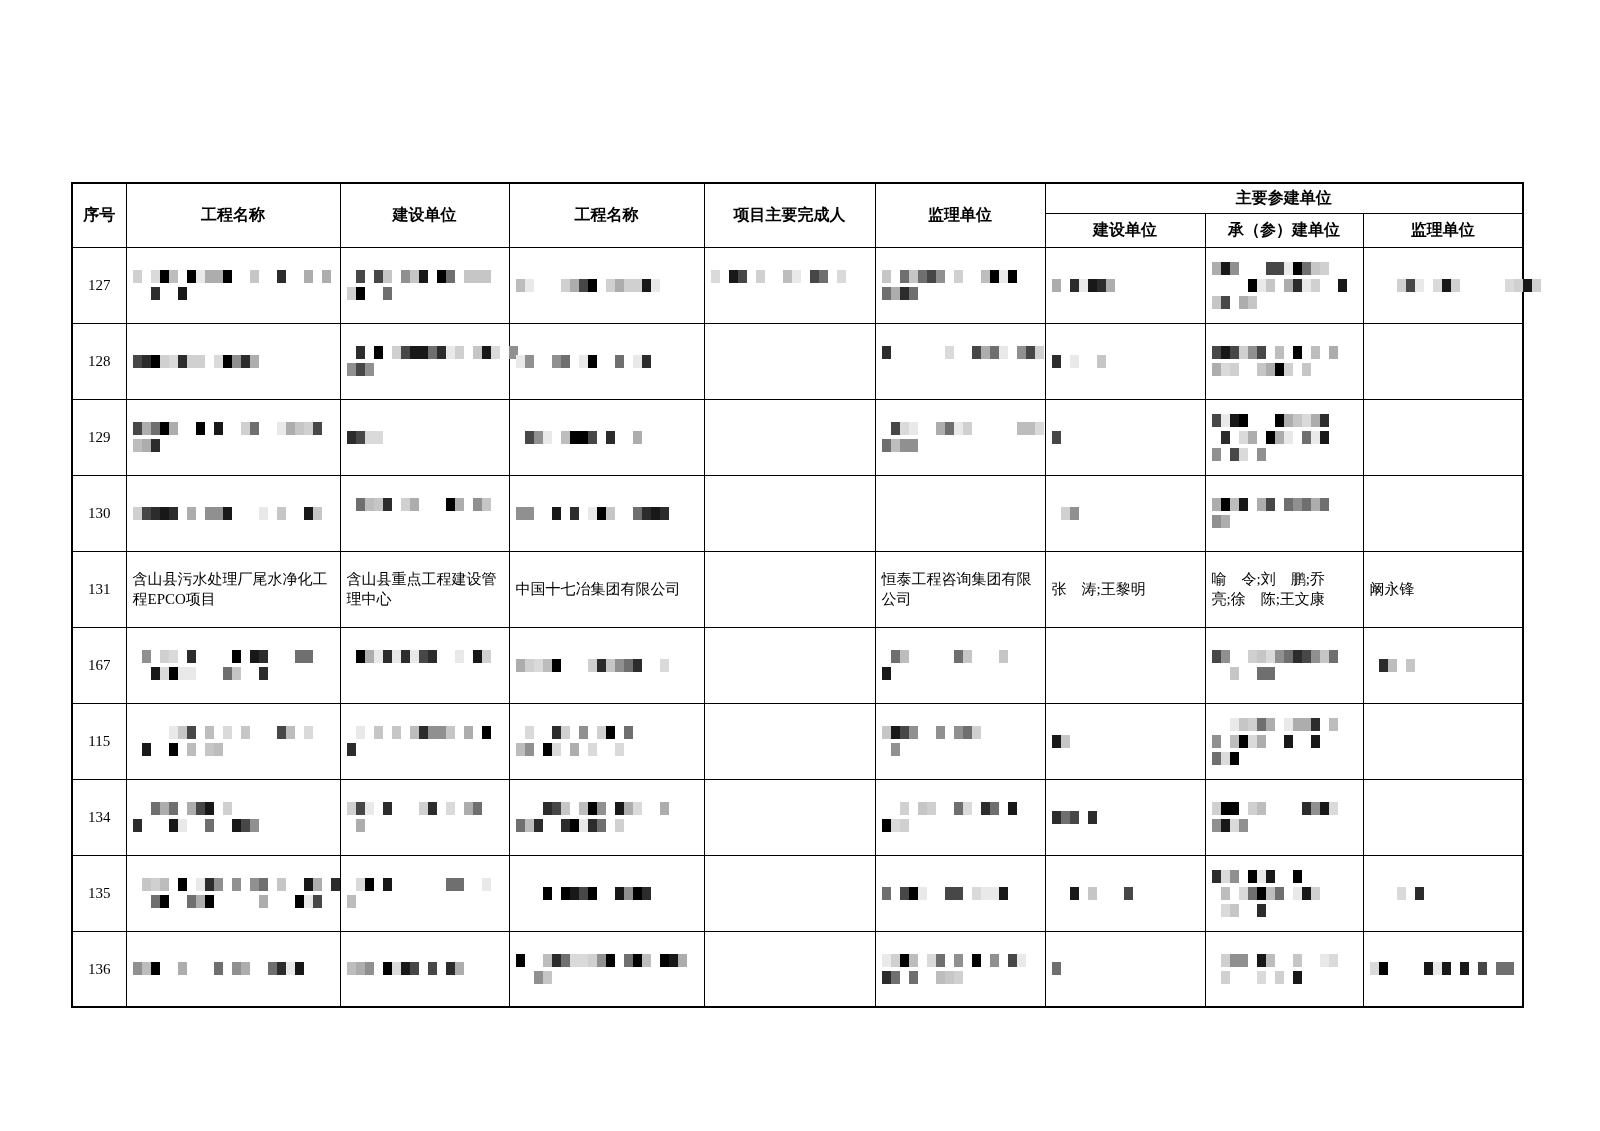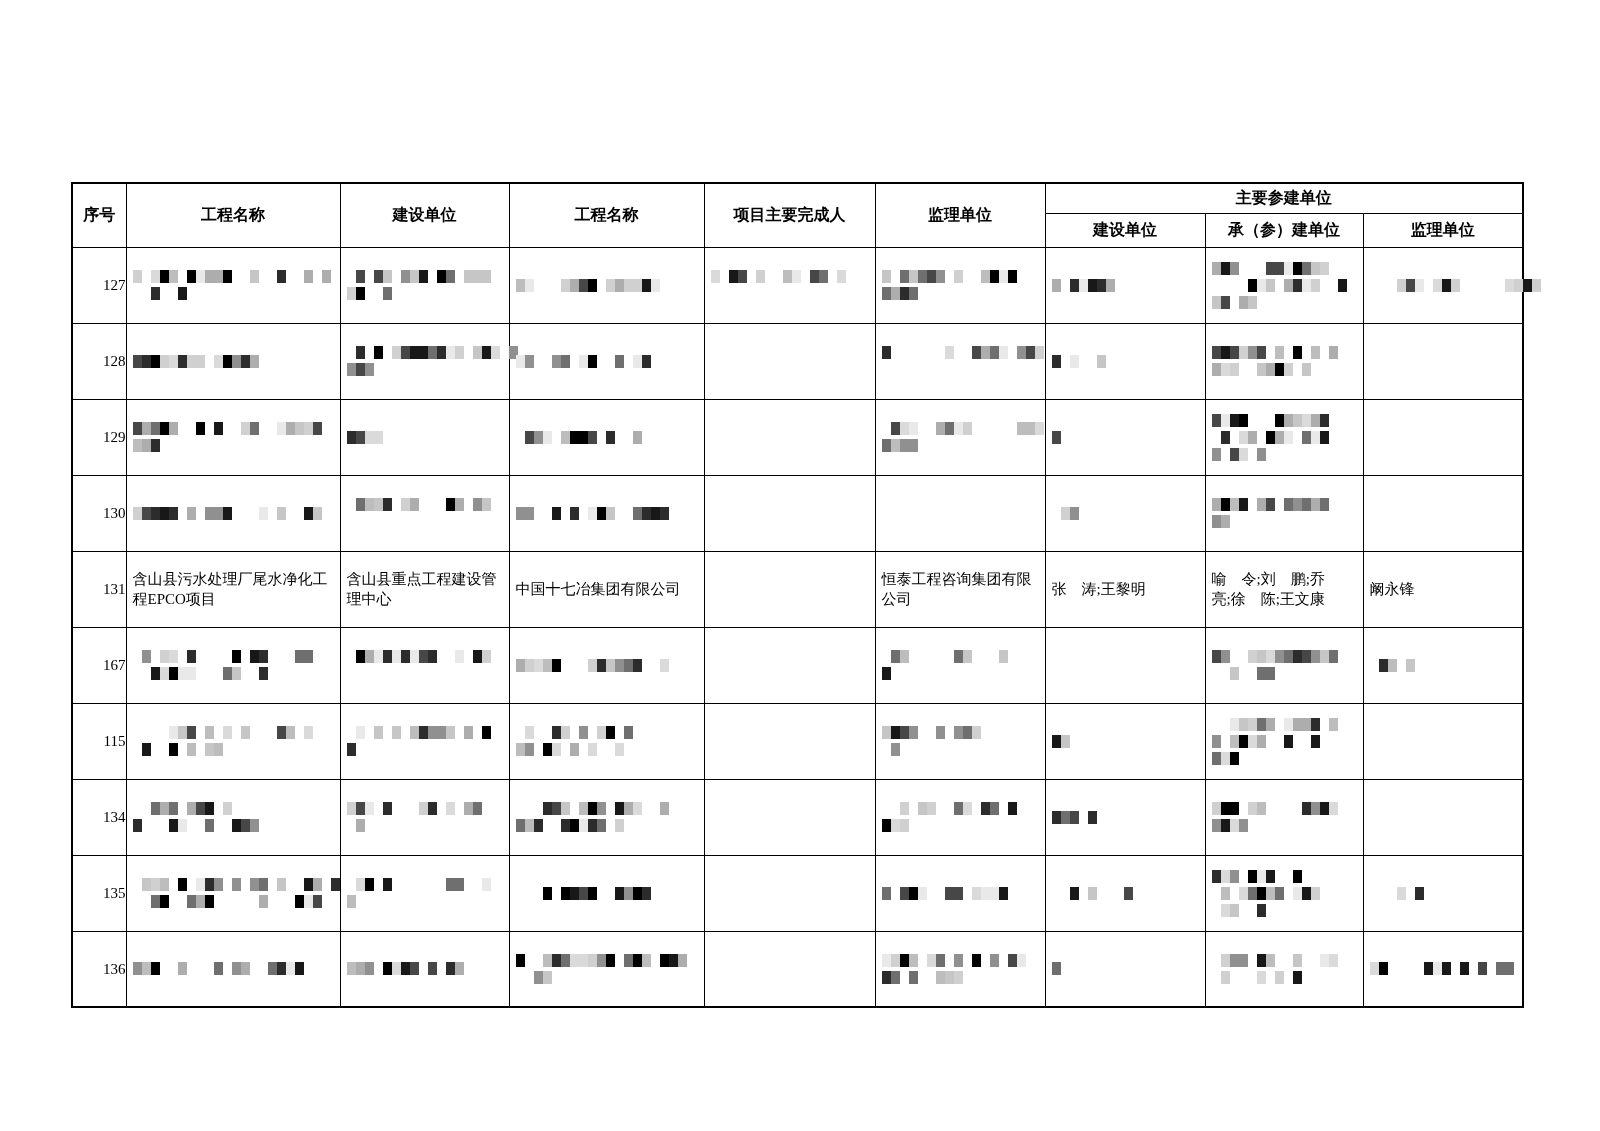--- a/index.html
+++ b/index.html
@@ -18,21 +18,21 @@
   }
   th,td{border:1px solid #000;vertical-align:middle;overflow:visible;}
   thead th{
     font-family:"Liberation Sans","DejaVu Sans",sans-serif;
     font-weight:bold;font-size:16px;text-align:center;padding:2px 2px;
   }
   thead tr.h1{height:30px;}
   thead tr.h2{height:34px;}
   tbody tr{height:76px;}
   tbody td{font-size:15px;line-height:1.35;padding:3px 6px;text-align:left;}
-  tbody td.num{text-align:right;font-size:15px;padding:0;}
+  tbody td.num{text-align:center;font-size:15px;padding:0;}
   .mz{white-space:nowrap;height:13px;line-height:13px;margin:4px 0;font-size:0;}
   .mz span{display:inline-block;width:9px;height:13px;}
 </style>
 </head>
 <body>
 
 <div class="title-wrap">
 </div>
 
 <table class="main">

